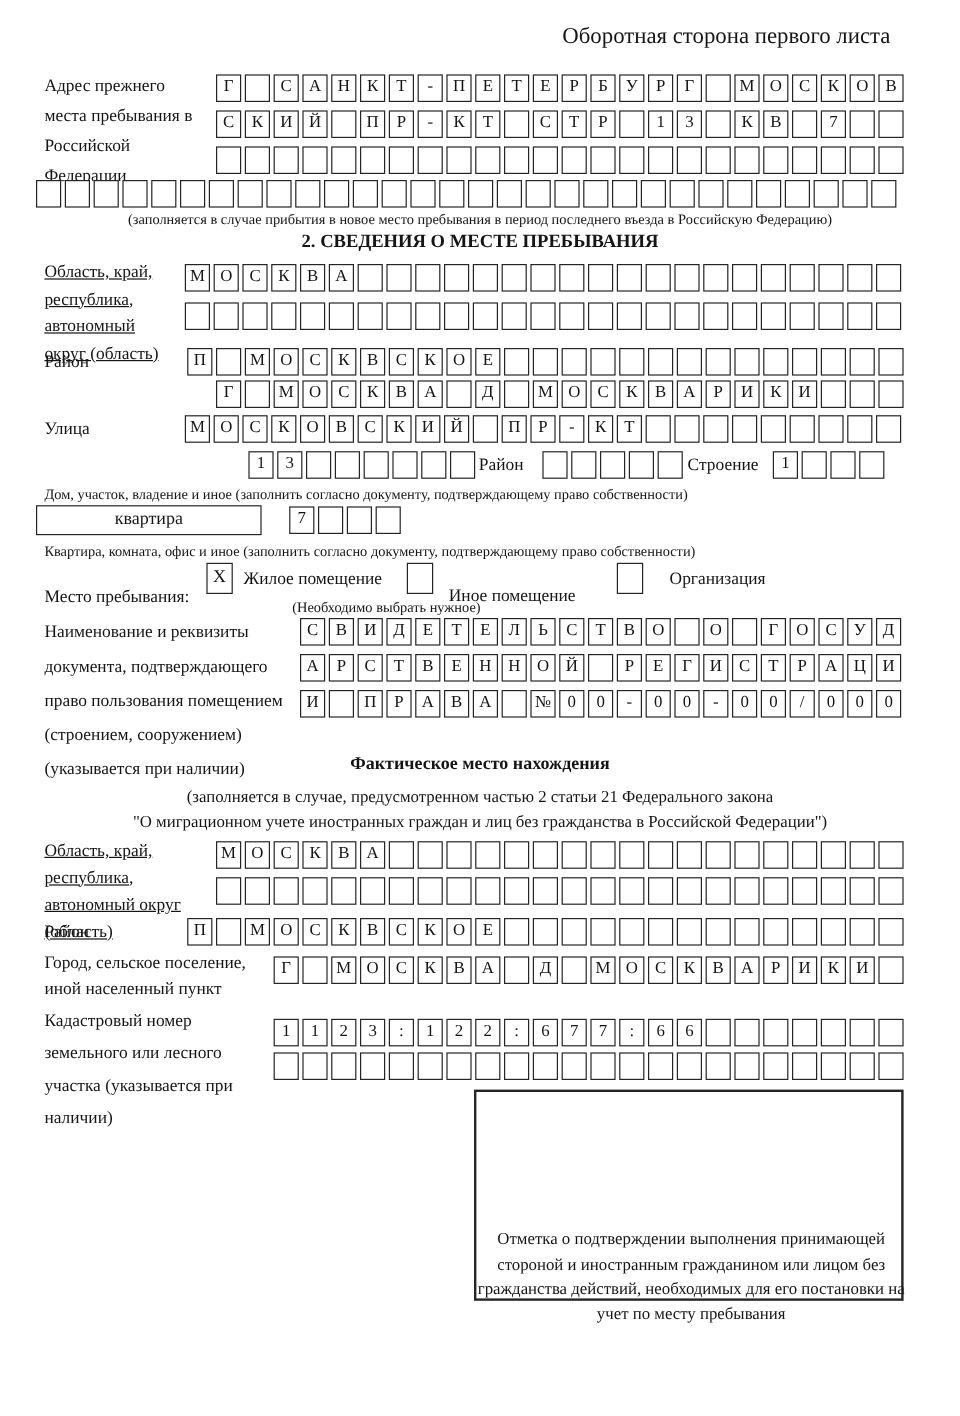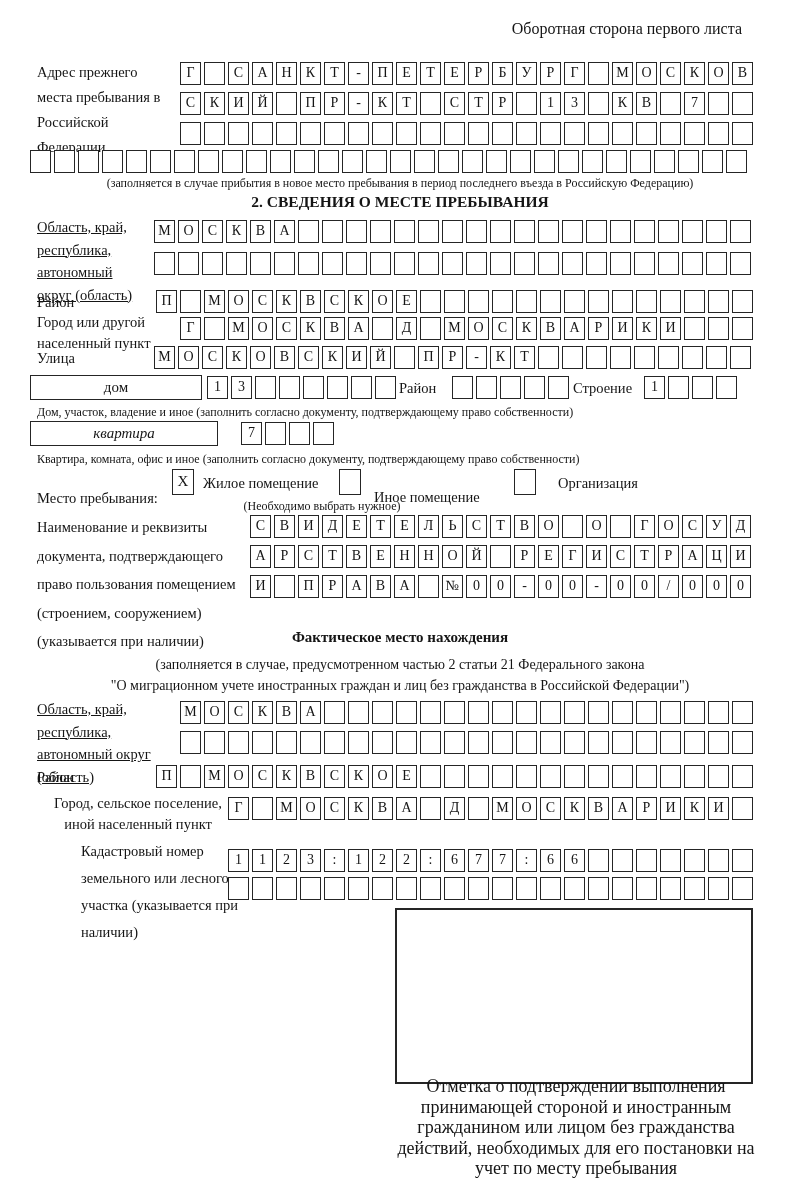--- a/index.html
+++ b/index.html
@@ -29,21 +29,21 @@
     position:absolute; box-sizing:border-box; border:1.6px solid #252525;
     text-align:center; font-size:15px; background:#fff;
   }
   .bigbox { position:absolute; box-sizing:border-box; border:2px solid #252525; background:#fff; }
 </style>
 </head>
 <body>
 
 <div id="page">
 
-  <div class="abs" style="right:58px; top:20px; font-size:16px;">Оборотная сторона первого листа</div>
+  <div class="abs" style="right:58px; top:20px; font-size:19px;">Оборотная сторона первого листа</div>
 
   <div class="lbl" style="left:37px; top:60px; width:132px;">Адрес прежнего места пребывания в Российской Федерации</div>
   <div class="boxrow" style="left:180px; top:62px;">
       <span class="cell">Г</span>
       <span class="cell"></span>
       <span class="cell">С</span>
       <span class="cell">А</span>
       <span class="cell">Н</span>
       <span class="cell">К</span>
       <span class="cell">Т</span>
@@ -231,21 +231,20 @@
       <span class="cell"></span>
       <span class="cell"></span>
       <span class="cell"></span>
       <span class="cell"></span>
       <span class="cell"></span>
       <span class="cell"></span>
       <span class="cell"></span>
       <span class="cell"></span>
     </div>
 
-  <div class="lbl lh21" style="left:37px; top:312px; width:150px;">Город или другой населенный пункт</div>
   <div class="boxrow" style="left:180px; top:317px;">
       <span class="cell">Г</span>
       <span class="cell"></span>
       <span class="cell">М</span>
       <span class="cell">О</span>
       <span class="cell">С</span>
       <span class="cell">К</span>
       <span class="cell">В</span>
       <span class="cell">А</span>
       <span class="cell"></span>
@@ -288,21 +287,20 @@
       <span class="cell"></span>
       <span class="cell"></span>
       <span class="cell"></span>
       <span class="cell"></span>
       <span class="cell"></span>
       <span class="cell"></span>
       <span class="cell"></span>
       <span class="cell"></span>
     </div>
 
-  <div class="widebox" style="left:30px; top:375px; width:172px; height:25px; line-height:23px;">дом</div>
   <div class="boxrow" style="left:207px; top:376px;">
       <span class="cell">1</span>
       <span class="cell">3</span>
       <span class="cell"></span>
       <span class="cell"></span>
       <span class="cell"></span>
       <span class="cell"></span>
       <span class="cell"></span>
       <span class="cell"></span>
     </div>
@@ -316,21 +314,21 @@
     </div>
   <div class="lbl" style="left:573px; top:377px; line-height:22px;">Строение</div>
   <div class="boxrow" style="left:644px; top:376px;">
       <span class="cell">1</span>
       <span class="cell"></span>
       <span class="cell"></span>
       <span class="cell"></span>
     </div>
   <div class="cap" style="left:37px; top:404px;">Дом, участок, владение и иное (заполнить согласно документу, подтверждающему право собственности)</div>
 
-  <div class="widebox" style="left:30px; top:421px; width:188px; height:25px; line-height:23px;font-style:italic;">квартира</div>
+  <div class="widebox" style="left:30px; top:421px; width:188px; height:25px; line-height:23px;">квартира</div>
   <div class="boxrow" style="left:241px; top:422px;">
       <span class="cell">7</span>
       <span class="cell"></span>
       <span class="cell"></span>
       <span class="cell"></span>
     </div>
   <div class="cap" style="left:37px; top:451px;">Квартира, комната, офис и иное (заполнить согласно документу, подтверждающему право собственности)</div>
 
   <div class="lbl" style="left:37px; top:486px;">Место пребывания:</div>
   <div class="boxrow checkbox" style="left:172px; top:469px;">
@@ -498,21 +496,21 @@
       <span class="cell"></span>
       <span class="cell"></span>
       <span class="cell"></span>
       <span class="cell"></span>
       <span class="cell"></span>
       <span class="cell"></span>
       <span class="cell"></span>
       <span class="cell"></span>
     </div>
 
-  <div class="lbl lh21" style="left:37px; top:793px; width:202px;text-align:center;">Город, сельское поселение, иной населенный пункт</div>
+  <div class="lbl lh21" style="left:37px; top:793px; width:202px;">Город, сельское поселение, иной населенный пункт</div>
   <div class="boxrow" style="left:228px; top:797px;">
       <span class="cell">Г</span>
       <span class="cell"></span>
       <span class="cell">М</span>
       <span class="cell">О</span>
       <span class="cell">С</span>
       <span class="cell">К</span>
       <span class="cell">В</span>
       <span class="cell">А</span>
       <span class="cell"></span>
@@ -524,21 +522,21 @@
       <span class="cell">К</span>
       <span class="cell">В</span>
       <span class="cell">А</span>
       <span class="cell">Р</span>
       <span class="cell">И</span>
       <span class="cell">К</span>
       <span class="cell">И</span>
       <span class="cell"></span>
     </div>
 
-  <div class="lbl lh27" style="left:37px; top:838px; width:182px;margin-left:44px;">Кадастровый номер земельного или лесного участка (указывается при наличии)</div>
+  <div class="lbl lh27" style="left:37px; top:838px; width:182px;">Кадастровый номер земельного или лесного участка (указывается при наличии)</div>
   <div class="boxrow" style="left:228px; top:849px;">
       <span class="cell">1</span>
       <span class="cell">1</span>
       <span class="cell">2</span>
       <span class="cell">3</span>
       <span class="cell">:</span>
       <span class="cell">1</span>
       <span class="cell">2</span>
       <span class="cell">2</span>
       <span class="cell">:</span>
@@ -575,15 +573,15 @@
       <span class="cell"></span>
       <span class="cell"></span>
       <span class="cell"></span>
       <span class="cell"></span>
       <span class="cell"></span>
       <span class="cell"></span>
       <span class="cell"></span>
     </div>
 
   <div class="bigbox" style="left:395px; top:908px; width:358px; height:176px;"></div>
-  <div class="cap" style="left:390px; top:1076px; width:372px; text-align:center; font-size:18px; line-height:20.5px;">Отметка о подтверждении выполнения принимающей стороной и иностранным гражданином или лицом без гражданства действий, необходимых для его постановки на учет по месту пребывания</div>
+  <div class="cap" style="left:390px; top:1024px; width:372px; text-align:center; font-size:14px; line-height:20.5px;">Отметка о подтверждении выполнения принимающей стороной и иностранным гражданином или лицом без гражданства действий, необходимых для его постановки на учет по месту пребывания</div>
 
 </div>
 
 </body></html>

